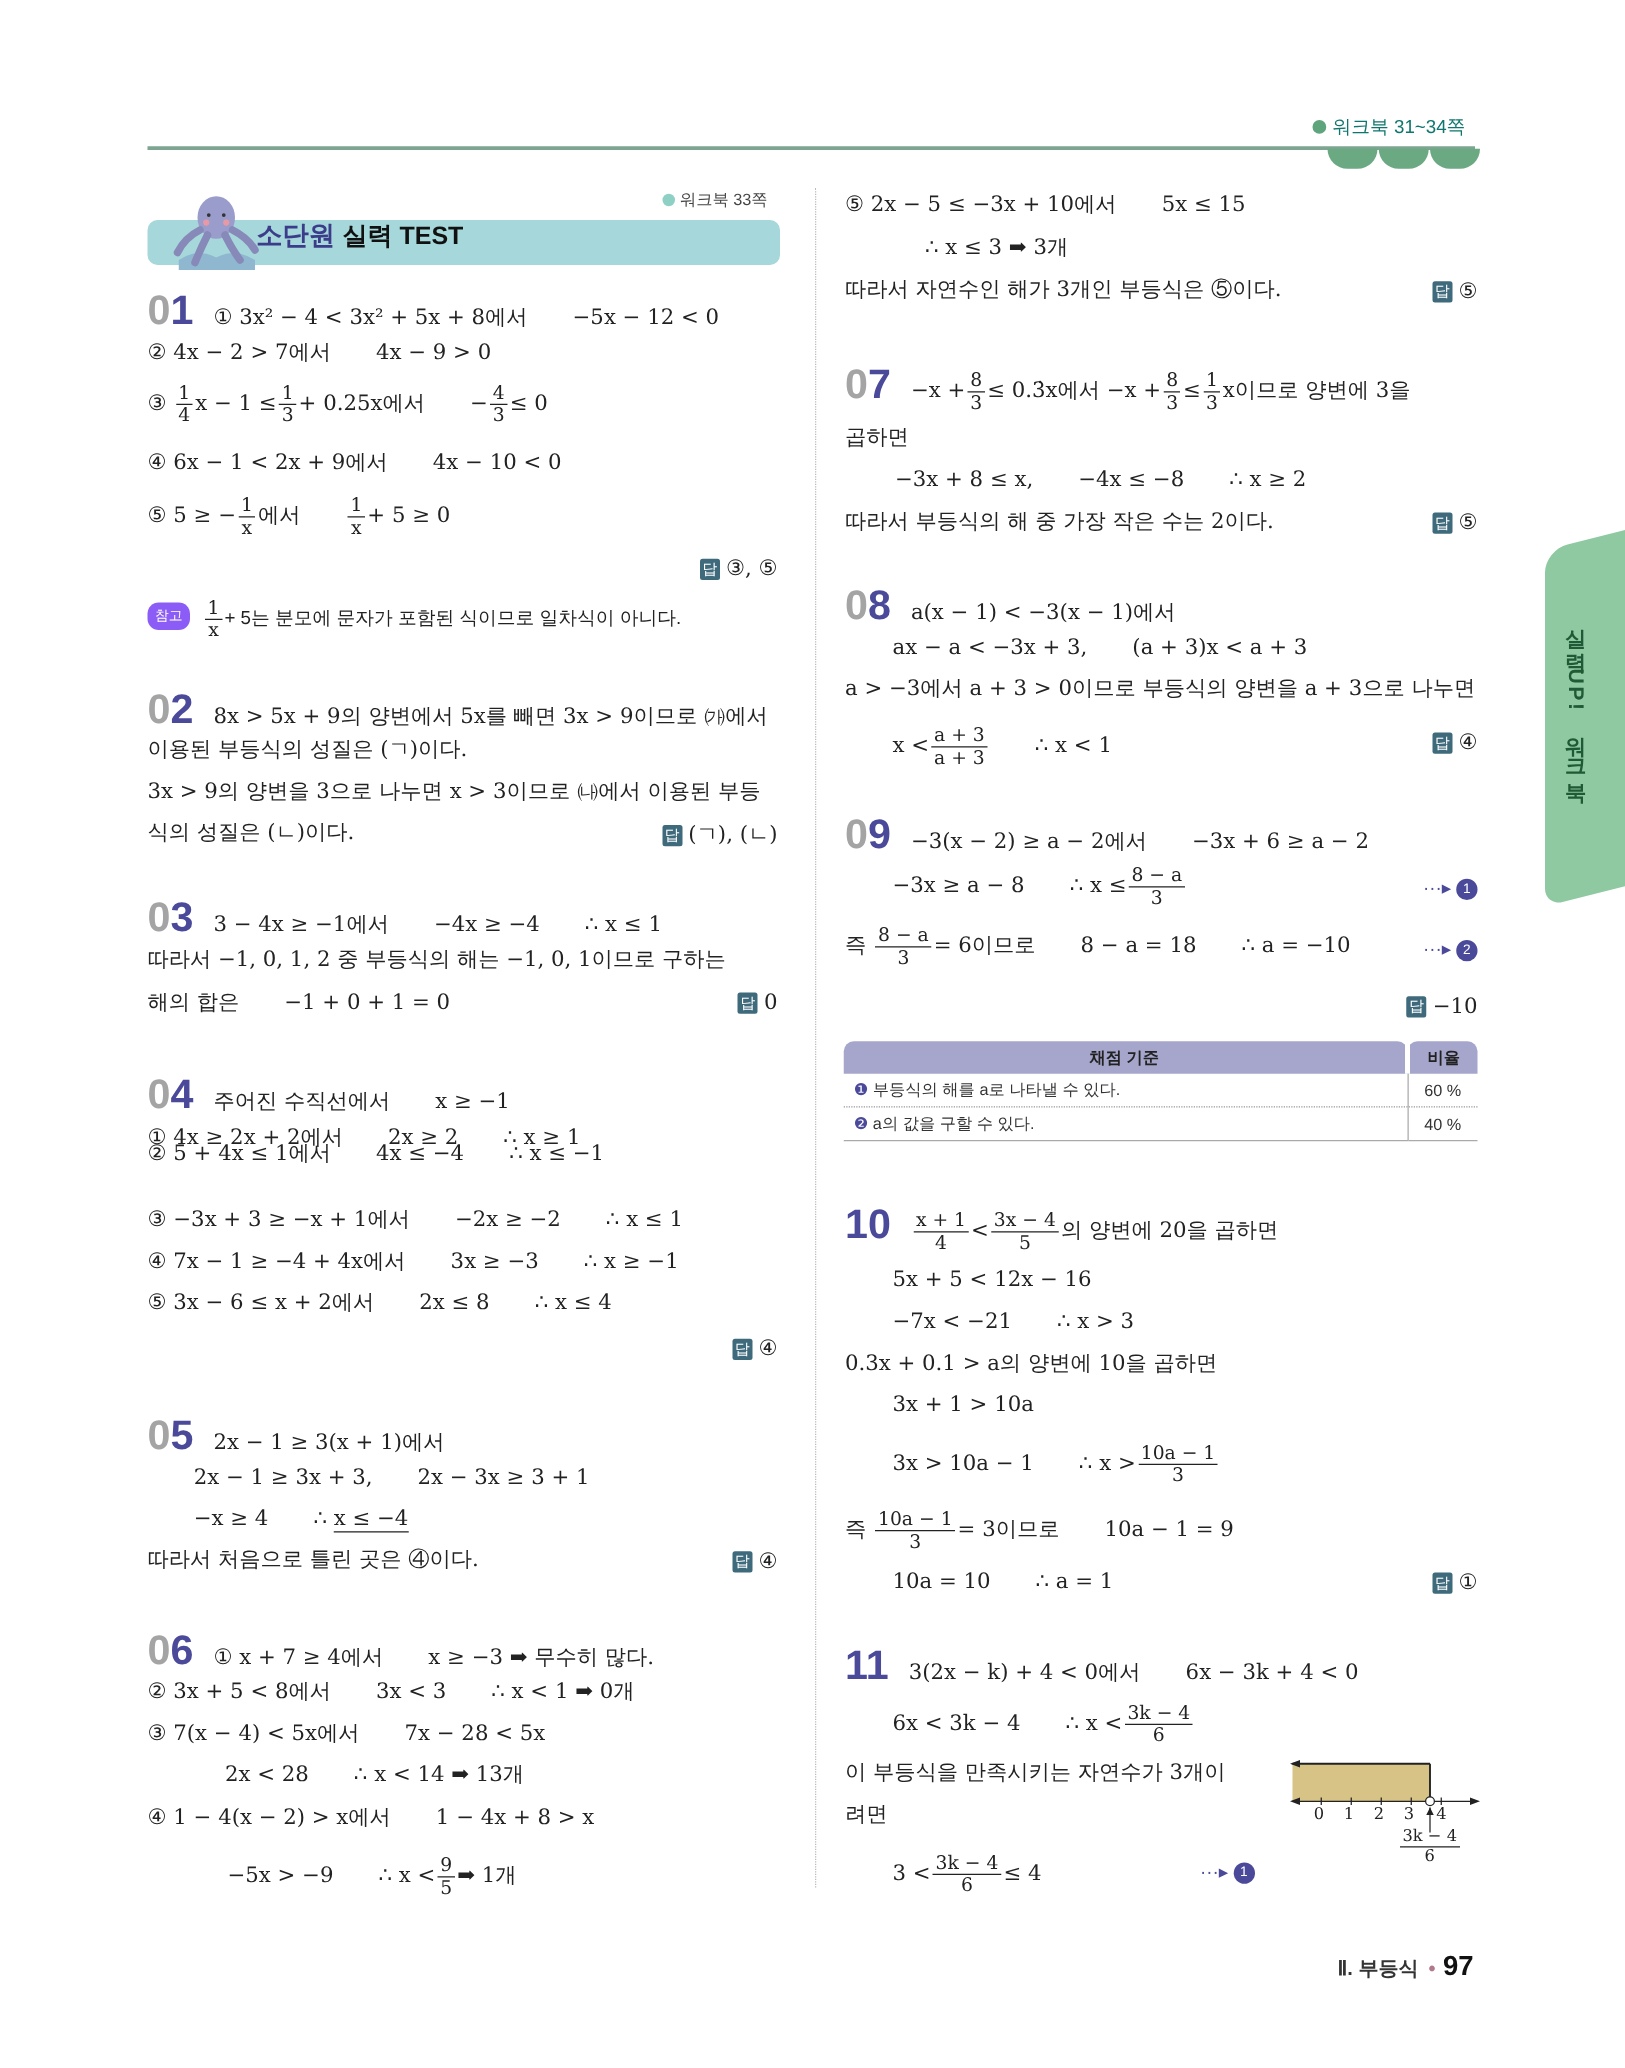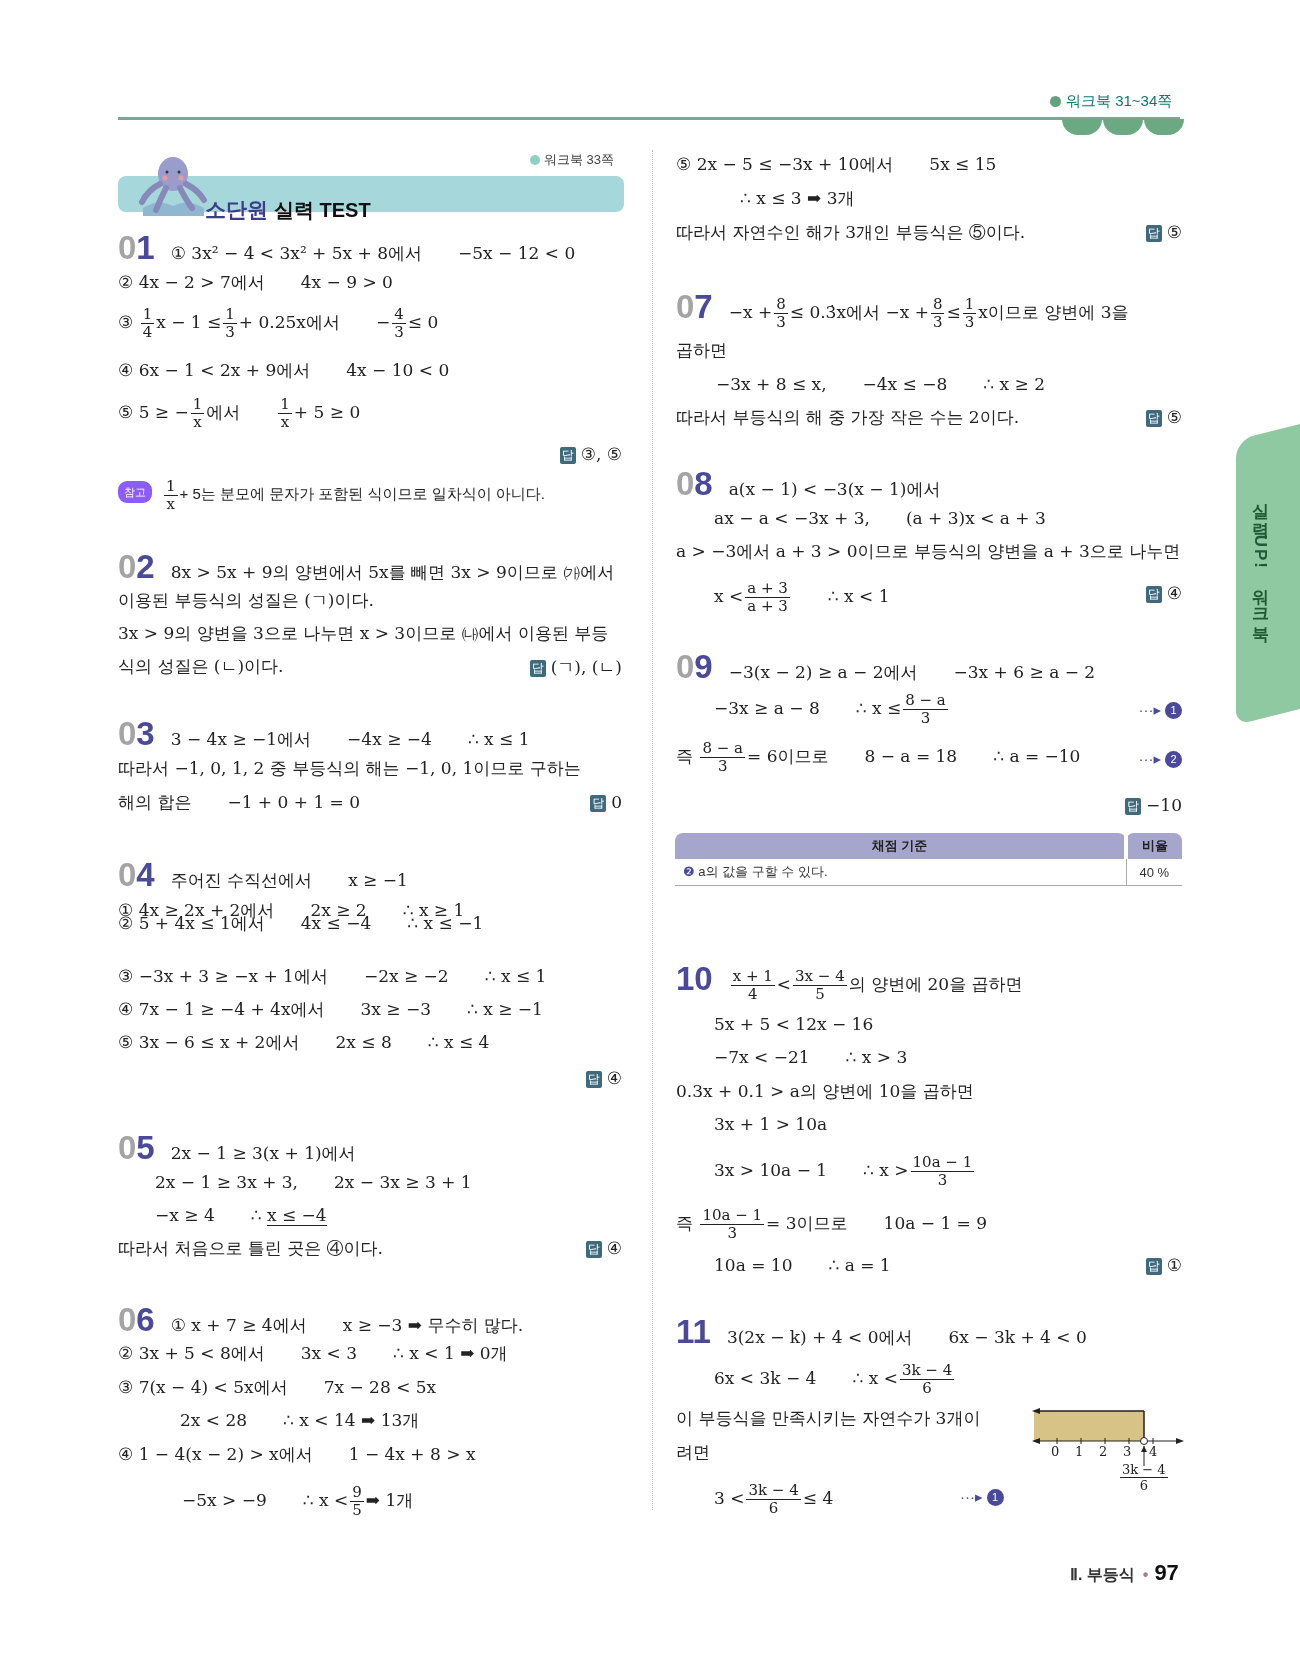--- a/index.html
+++ b/index.html
@@ -8,21 +8,21 @@
   .sans{font-family:"Liberation Sans","DejaVu Sans",sans-serif;}
   .serif{font-family:"DejaVu Serif","Liberation Serif",serif;}
   .topline{left:118px;top:117px;width:1062px;height:3px;background:#7ea592;}
   .wb-top{left:1050px;top:92px;font-size:15px;color:#0f766e;font-weight:normal;}
   .dot{display:inline-block;width:11px;height:11px;border-radius:50%;background:#5ea57e;margin-right:5px;vertical-align:-1px;}
   .scallops{left:1062px;top:119px;height:16px;display:flex;}
   .scallop{width:40px;height:16px;background:#6aa982;border-radius:0 0 20px 20px;margin-right:1px;}
   .divider{left:652px;top:150px;width:0;height:1360px;border-left:1px dotted #bbb;}
   .banner{left:118px;top:176px;width:506px;height:36px;background:#a6d7da;border-radius:8px;}
   .octo{left:138px;top:150px;width:70px;height:70px;}
-  .banner-title{left:205px;top:196px;font-size:21px;color:#3b3d8a;font-weight:bold;text-align:right;}
+  .banner-title{left:205px;top:174px;font-size:21px;color:#3b3d8a;font-weight:bold;text-align:right;}
   .banner-sub{font-size:20px;color:#111;font-weight:bold;margin-left:6px;}
   .wb33{left:530px;top:151px;font-size:13px;color:#444;}
   .dot2{display:inline-block;width:10px;height:10px;border-radius:50%;background:#8fd0c4;margin-right:4px;vertical-align:-1px;}
   .line{font-size:17px;line-height:20px;white-space:nowrap;}
   .qnum{font-family:"Liberation Sans",sans-serif;font-weight:bold;font-size:33px;margin-right:16px;}
   .qnum .d0{color:#a4a4a4;}
   .qnum .d1{color:#4b4a9a;}
   .ans{font-size:17px;}
   .ansbox{display:inline-block;width:16px;height:17px;background:#3e6a7c;color:#fff;font-family:"Liberation Sans",sans-serif;font-size:12px;text-align:center;line-height:17px;border-radius:2px;margin-right:5px;vertical-align:1px;}
   .note-badge{display:inline-block;background:#8b5cf6;color:#fff;font-family:"Liberation Sans",sans-serif;font-size:11px;padding:1px 6px;border-radius:9px;margin-right:10px;vertical-align:3px;}
@@ -145,20 +145,24 @@
 <div class="abs step-marker" style="right:118px;top:750px;"><span>···▸</span><span class="c">2</span></div>
 <div class="abs ans" style="right:118px;top:795px;"><span class="ansbox">답</span><span>−10</span></div>
 
 <table class="abs rubric" style="left:675px;top:833px;width:507px;">
   <tbody>
       <tr>
         <th style="border-radius:8px 8px 0 0;">채점 기준</th>
         <th style="width:54px;border-left:4px solid #fff;border-radius:8px 8px 0 0;">비율</th>
       </tr>
   <tr>
+        <td><span style="color:#4b4a9a;">❶</span> <span>부등식의 해를 a로 나타낼 수 있다.</span></td>
+        <td style="border-left:1px solid #aaa;text-align:center;">60 %</td>
+      </tr>
+  <tr>
         <td><span style="color:#4b4a9a;">❷</span> <span>a의 값을 구할 수 있다.</span></td>
         <td style="border-left:1px solid #aaa;text-align:center;">40 %</td>
       </tr>
 </tbody>
   </table>
 
 <div class="abs line" style="left:676px;top:968px;"><span class="qnum"><span class="d1">1</span><span class="d1">0</span></span><span class="frac"><span class="n">x + 1</span><span class="d">4</span></span><span>&lt;</span><span class="frac"><span class="n">3x − 4</span><span class="d">5</span></span><span>의 양변에 20을 곱하면</span></div>
 <div class="abs line" style="left:714px;top:1014px;"><span>5x + 5 &lt; 12x − 16</span></div>
 <div class="abs line" style="left:714px;top:1047px;"><span>−7x &lt; −21</span><span class="gap"></span><span>∴ x &gt; 3</span></div>
 <div class="abs line" style="left:676px;top:1081px;"><span>0.3x + 0.1 &gt; a의 양변에 10을 곱하면</span></div>

